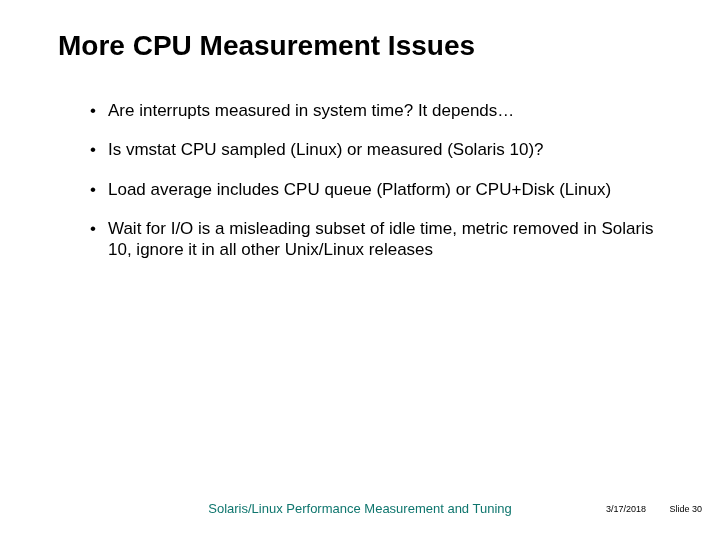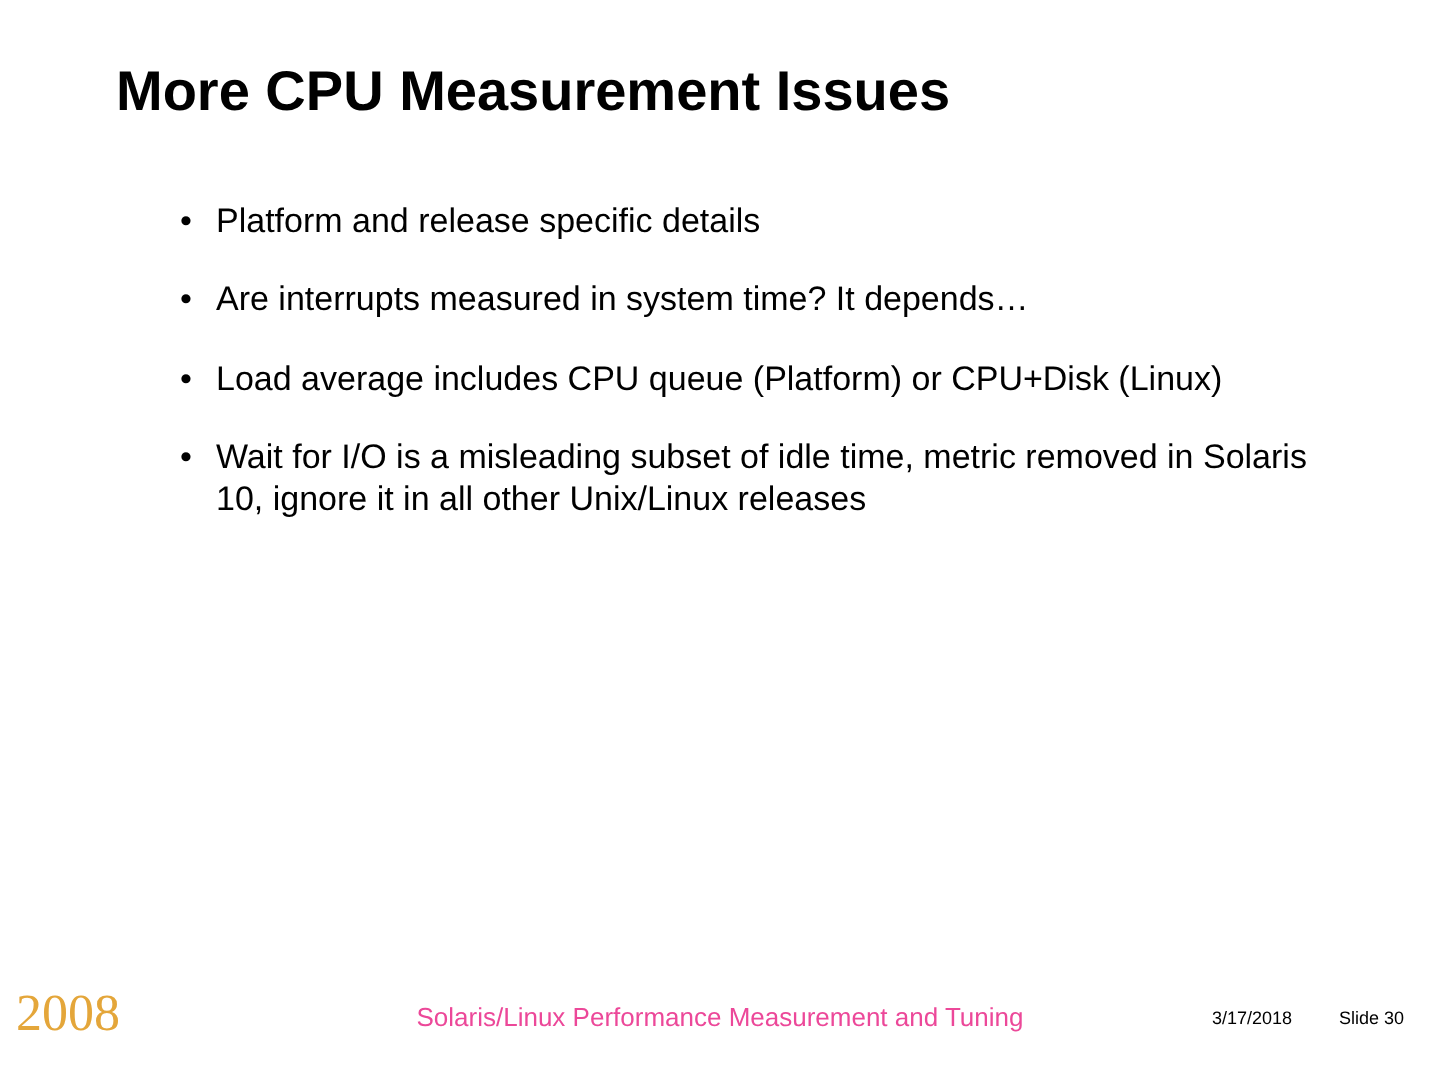--- a/index.html
+++ b/index.html
@@ -56,21 +56,21 @@
     color: #e4a63a;
     font-weight: normal;
   }
   .footer-center {
     position: absolute;
     left: 0;
     width: 720px;
     bottom: 8px;
     text-align: center;
     font-size: 13px;
-    color: #ec4899;
+    color: #0f766e;
   }
   .footer-date {
     position: absolute;
     right: 74px;
     bottom: 10px;
     font-size: 9px;
     color: #000;
     margin-top: 11px;
   }
   .footer-slide {
@@ -80,24 +80,23 @@
     font-size: 9px;
     color: #000;
   }
 </style>
 </head>
 <body>
 
 <div class="slide">
   <h1 class="title">More CPU Measurement Issues</h1>
   <ul class="bullets">
-    <li>Platform and release specific details</li>
     <li>Are interrupts measured in system time? It depends…</li>
+    <li>Is vmstat CPU sampled (Linux) or measured (Solaris 10)?</li>
     <li>Load average includes CPU queue (Platform) or CPU+Disk (Linux)</li>
     <li>Wait for I/O is a misleading subset of idle time, metric removed in Solaris 10, ignore it in all other Unix/Linux releases</li>
   </ul>
   <div class="footer">
-    <div class="year">2008</div>
     <div class="footer-center">Solaris/Linux Performance Measurement and Tuning</div>
     <div class="footer-date">3/17/2018</div>
     <div class="footer-slide">Slide 30</div>
   </div>
 </div>
 
 </body></html>

